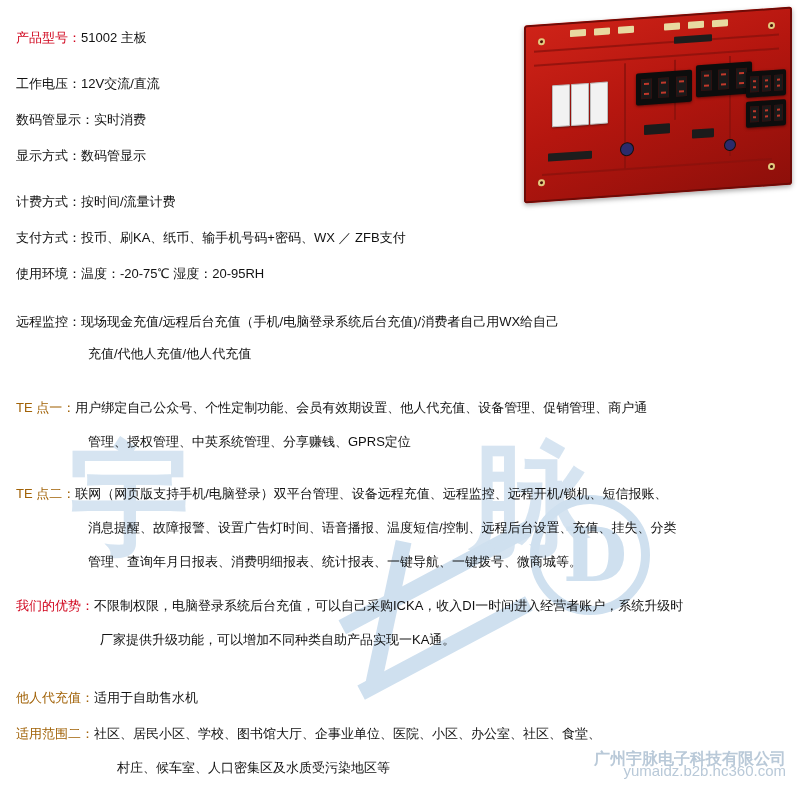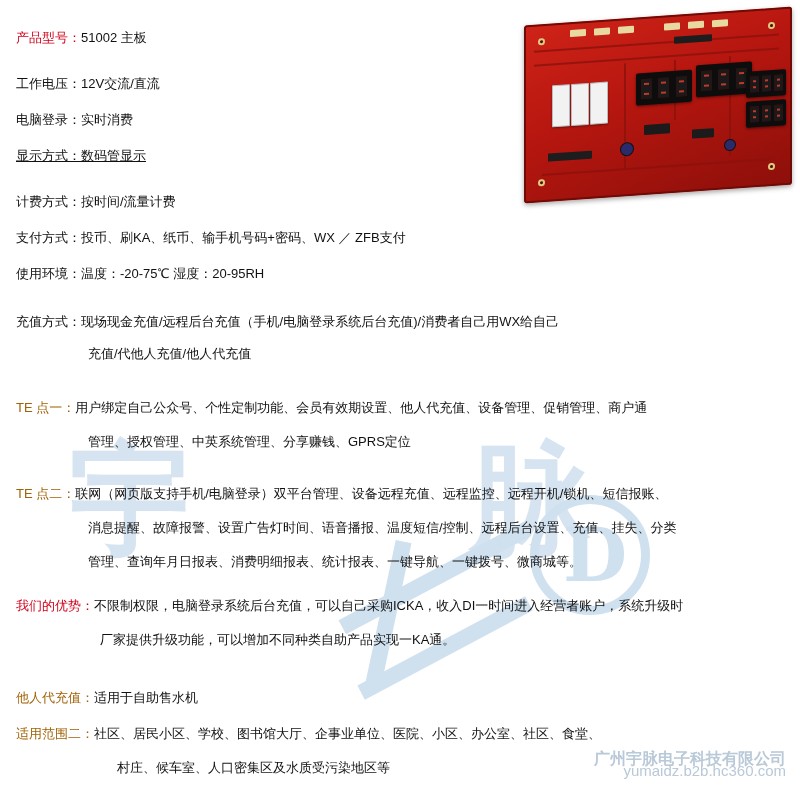--- a/index.html
+++ b/index.html
@@ -328,41 +328,41 @@
 
     <div class="row" style="left:16px; top:28px;">
       <span class="red lbl">产品型号：</span><span class="cont">51002 主板</span>
     </div>
 
     <div class="row" style="left:16px; top:74px;">
       <span class="cont lbl">工作电压：</span><span class="cont">12V交流/直流</span>
     </div>
 
     <div class="row" style="left:16px; top:110px;">
-      <span class="cont lbl">电脑登录：</span><span class="cont">实时消费</span>
-    </div>
-
-    <div class="row" style="left:16px; top:146px;text-decoration:underline;">
+      <span class="cont lbl">数码管显示：</span><span class="cont">实时消费</span>
+    </div>
+
+    <div class="row" style="left:16px; top:146px;">
       <span class="cont lbl">显示方式：</span><span class="cont">数码管显示</span>
     </div>
 
     <div class="row" style="left:16px; top:192px;">
       <span class="cont lbl">计费方式：</span><span class="cont">按时间/流量计费</span>
     </div>
 
     <div class="row" style="left:16px; top:228px;">
       <span class="cont lbl">支付方式：</span><span class="cont">投币、刷KA、纸币、输手机号码+密码、WX ／ ZFB支付</span>
     </div>
 
     <div class="row" style="left:16px; top:264px;">
       <span class="cont lbl">使用环境：</span><span class="cont">温度：-20-75℃   湿度：20-95RH</span>
     </div>
 
     <div class="row" style="left:16px; top:312px;">
-      <span class="cont lbl">充值方式：</span><span class="cont">现场现金充值/远程后台充值（手机/电脑登录系统后台充值)/消费者自己用WX给自己</span>
+      <span class="cont lbl">远程监控：</span><span class="cont">现场现金充值/远程后台充值（手机/电脑登录系统后台充值)/消费者自己用WX给自己</span>
     </div>
     <div class="row" style="left:88px; top:344px;">
       <span class="cont">充值/代他人充值/他人代充值</span>
     </div>
 
     <div class="row" style="left:16px; top:398px;">
       <span class="blue lbl">TE 点一：</span><span class="cont">用户绑定自己公众号、个性定制功能、会员有效期设置、他人代充值、设备管理、促销管理、商户通</span>
     </div>
     <div class="row" style="left:88px; top:432px;">
       <span class="cont">管理、授权管理、中英系统管理、分享赚钱、GPRS定位</span>

